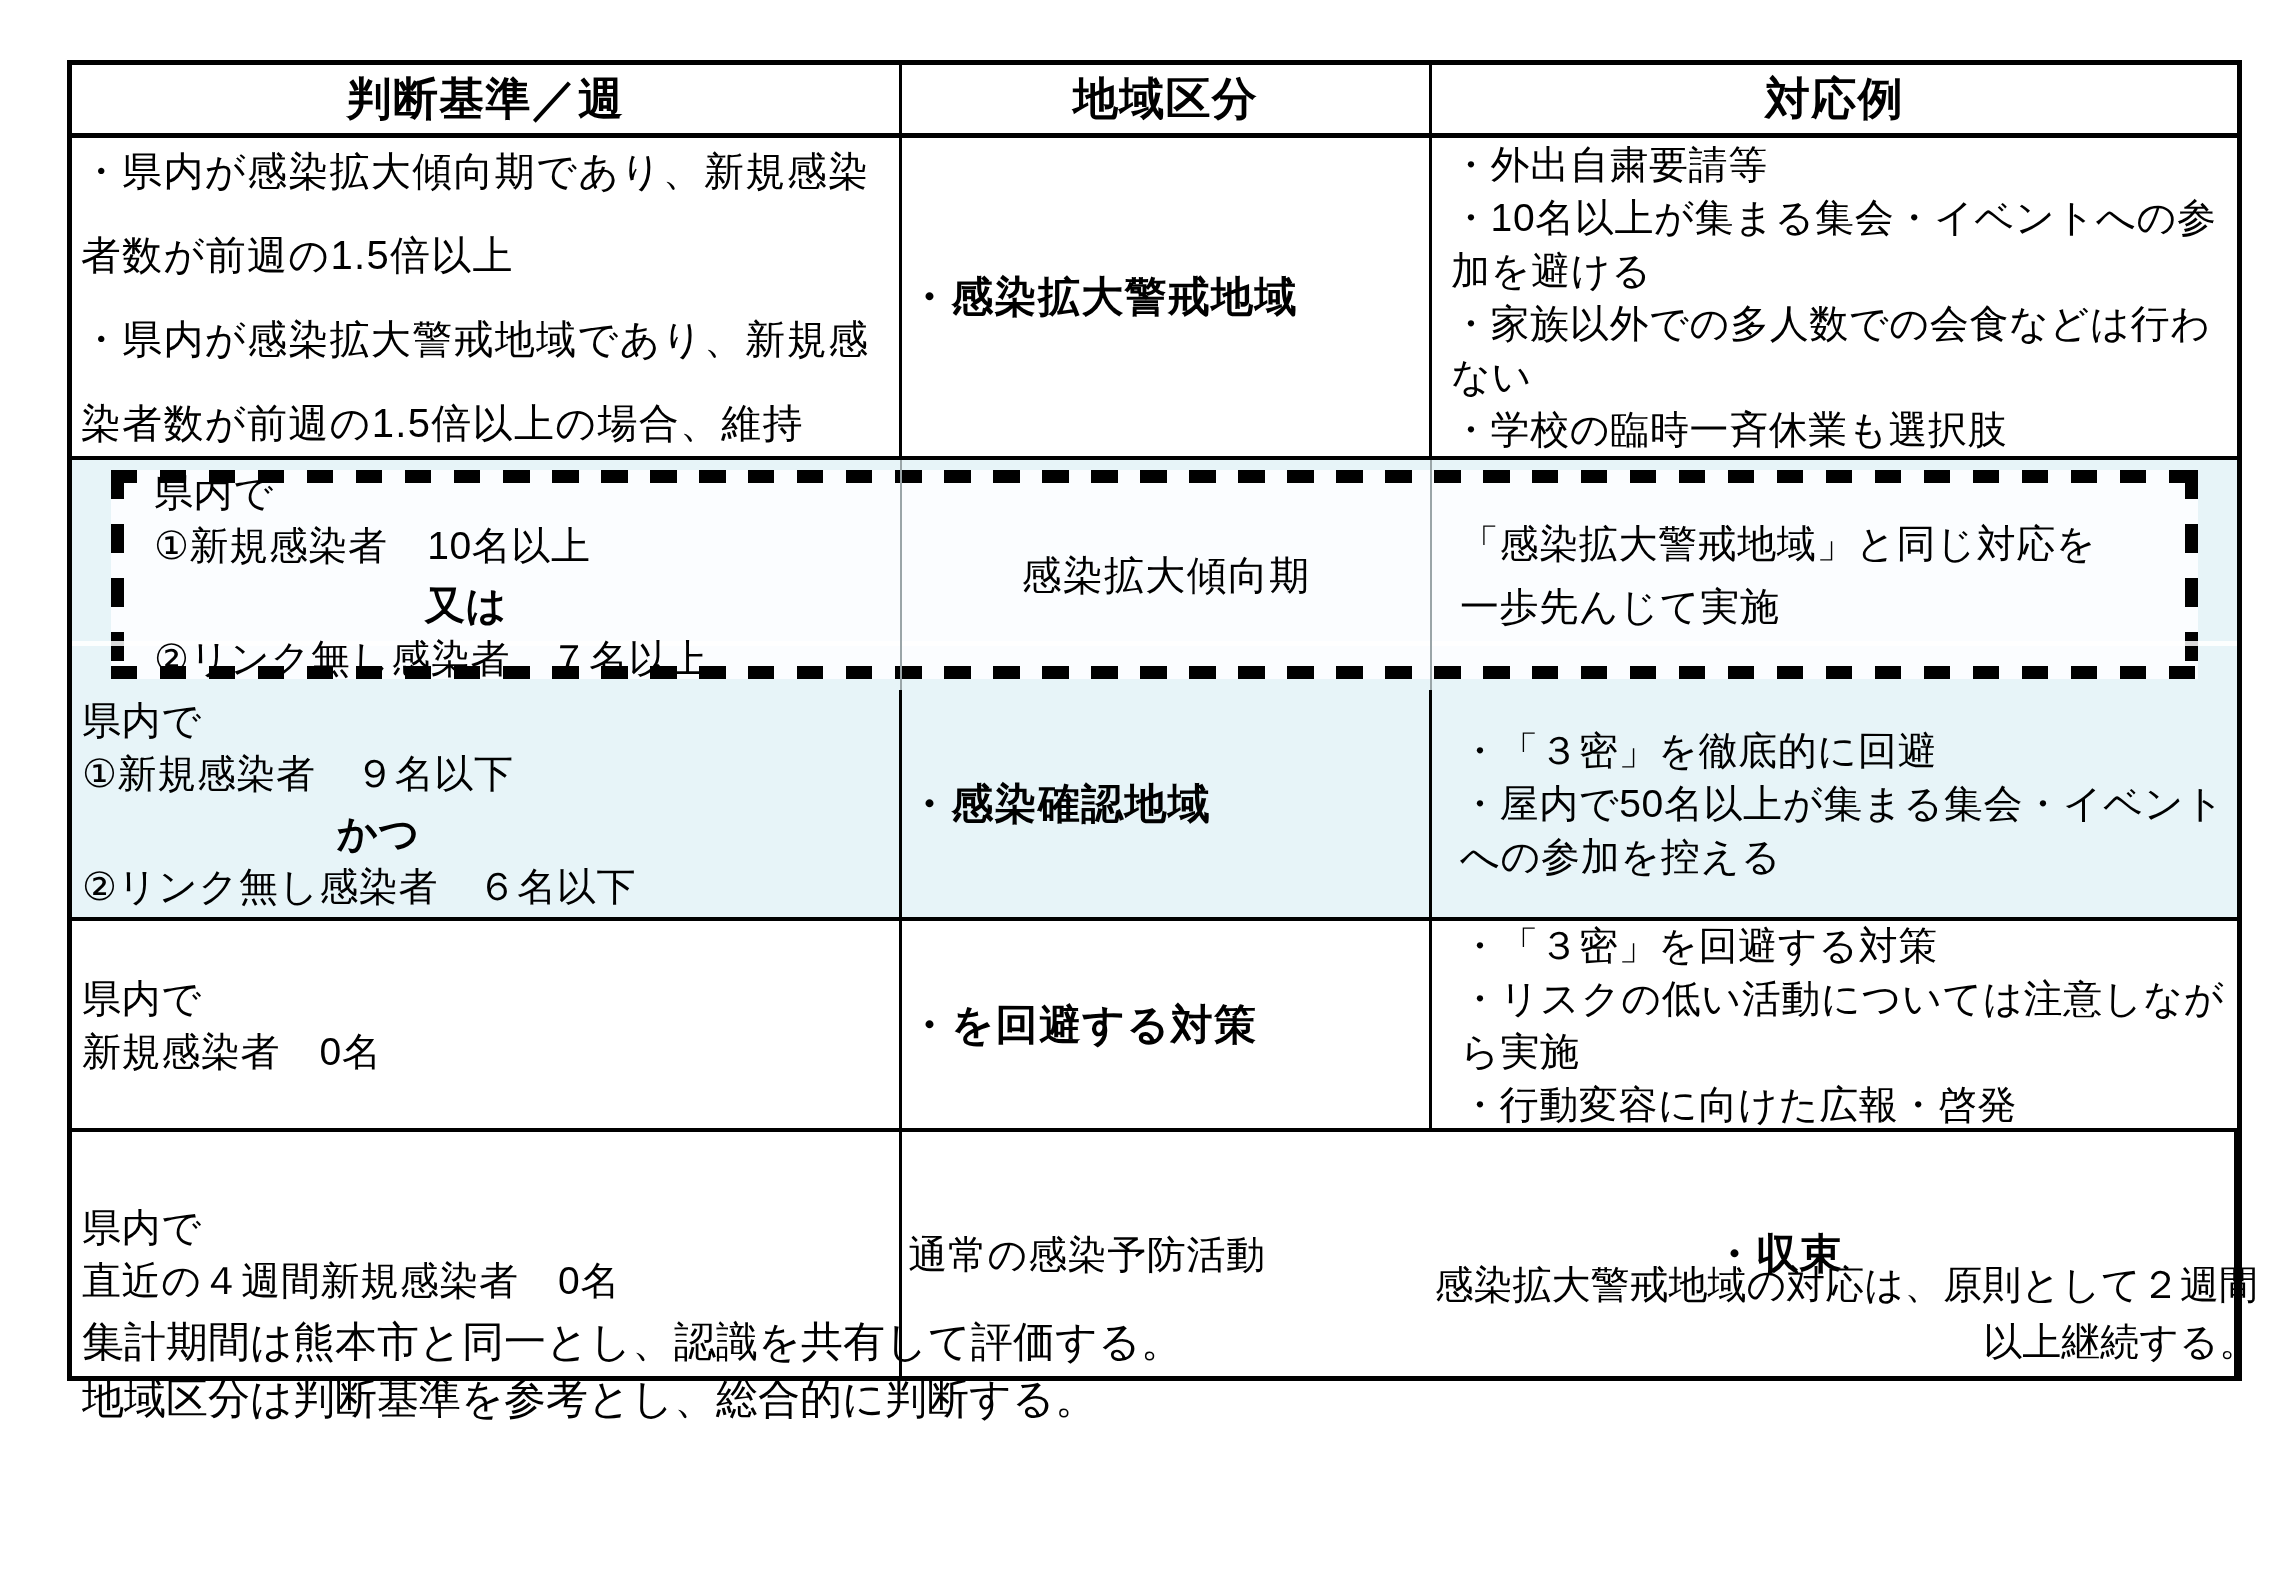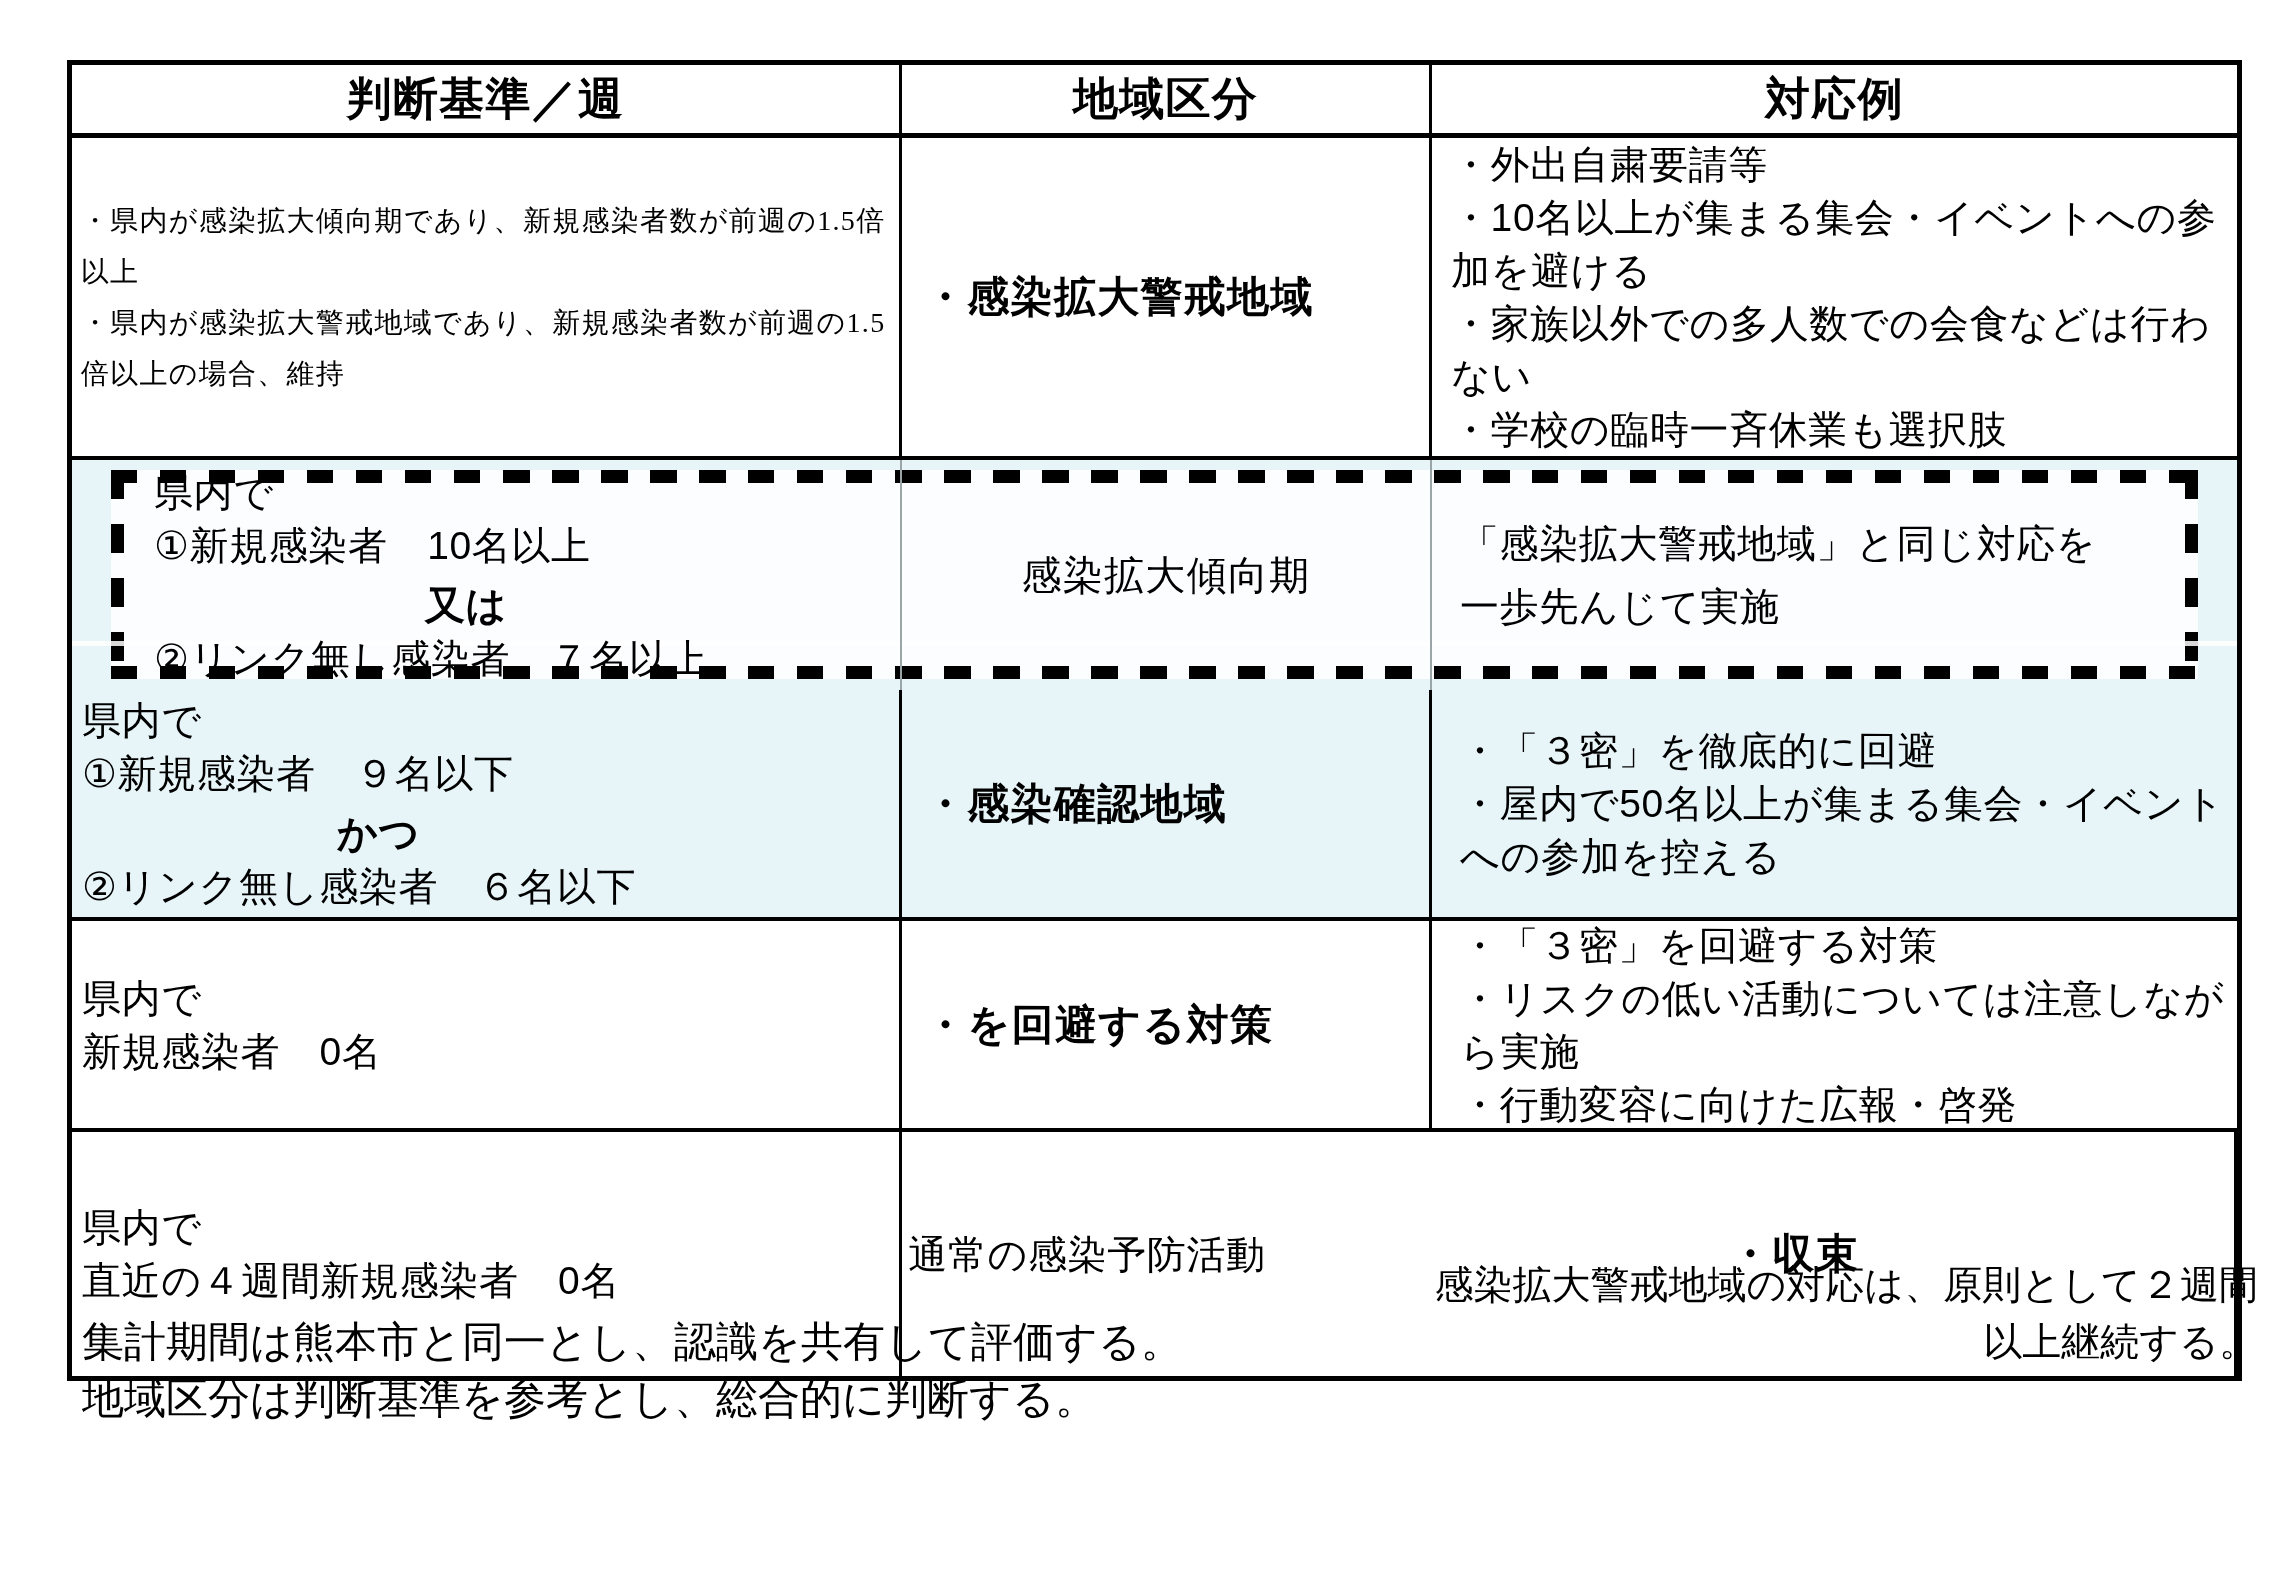--- a/index.html
+++ b/index.html
@@ -26,23 +26,23 @@
   .r5{flex:1;}
   .cell{box-sizing:border-box;display:flex;flex-direction:column;justify-content:center;position:relative;z-index:3;}
   .c1{width:830px;border-right:3.8px solid #000;}
   .c2{width:530px;border-right:3.8px solid #000;}
   .c3{flex:1;}
   .r2 .c1,.r2 .c2{border-right:2.5px solid #9aa5a8;}
   
   .hcell{align-items:center;justify-content:center;}
   .htxt{font-size:45px;font-weight:bold;letter-spacing:1.3px;}
   .body-txt{font-size:39px;letter-spacing:0.6px;line-height:53px;}
-  .crit1{font-size:28px;letter-spacing:1.3px;line-height:51px;padding:0 8.8px;font-family:Liberation Serif, serif;}
+  .crit1{font-size:40px;letter-spacing:1.3px;line-height:84px;padding:0 8.8px;}
   .resp1{padding:0 12.6px 0 19px;}
-  .region{font-size:42px;font-weight:bold;letter-spacing:1.3px;padding-left:22px;}
+  .region{font-size:42px;font-weight:bold;letter-spacing:1.3px;padding-left:6px;}
   .region-plain{font-size:40px;letter-spacing:1.3px;text-align:center;}
   .crit-block{padding-left:10px;width:593px;}
   .crit-block-indent{padding-left:82px;width:624px;}
   .conj{font-weight:bold;font-size:40px;text-align:center;width:100%;margin-top:7px;}
   .resp-pad{padding:0 11px 0 28px;}
   .resp2{line-height:63px;}
   
   .dashbox{
     position:absolute;left:39px;top:405px;width:2087px;height:209px;
     background:#fbfdff;z-index:1;

